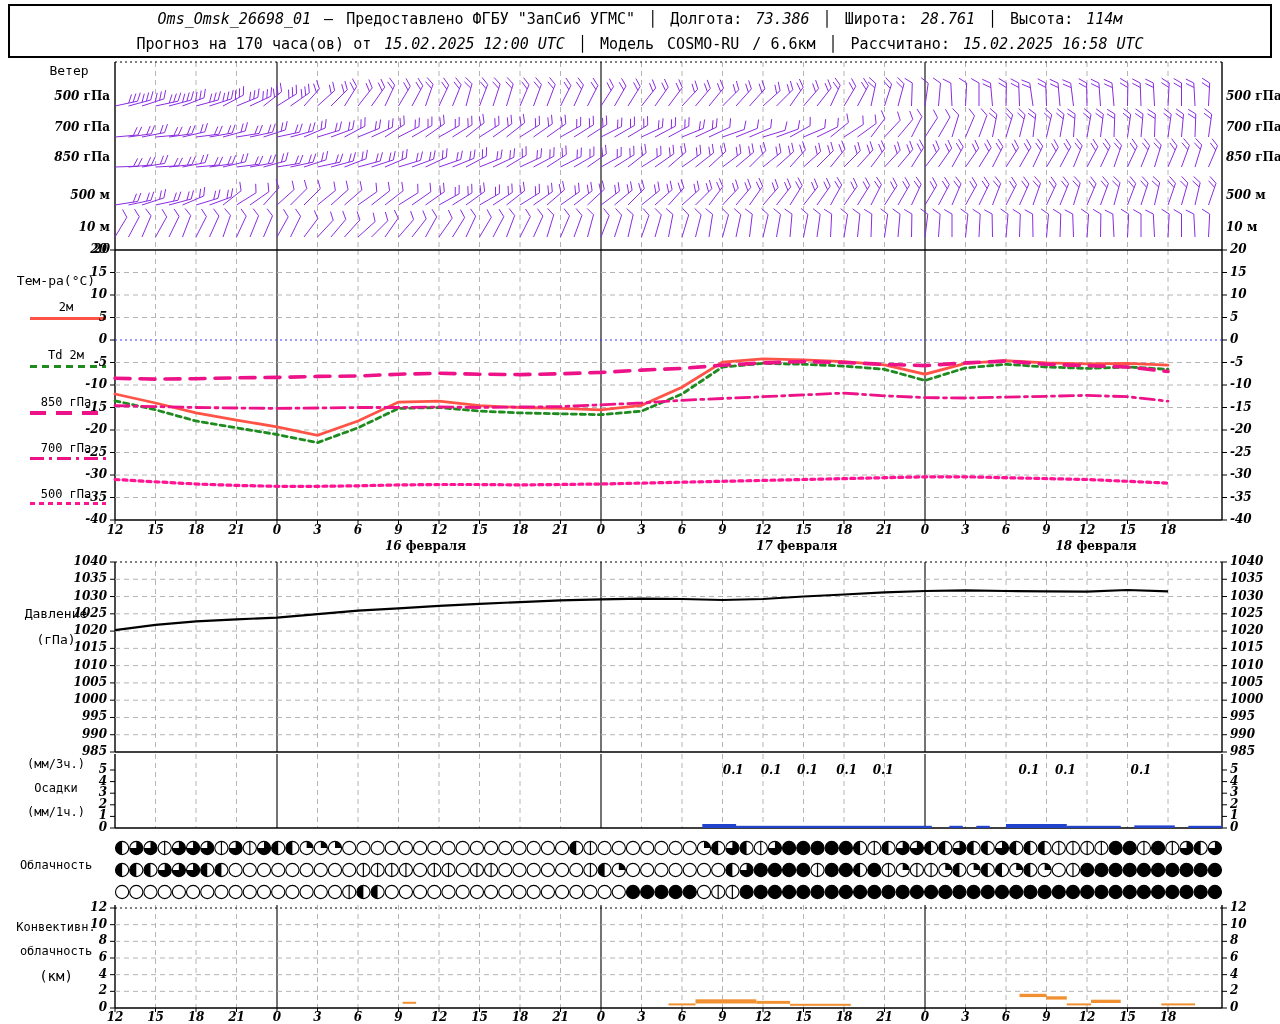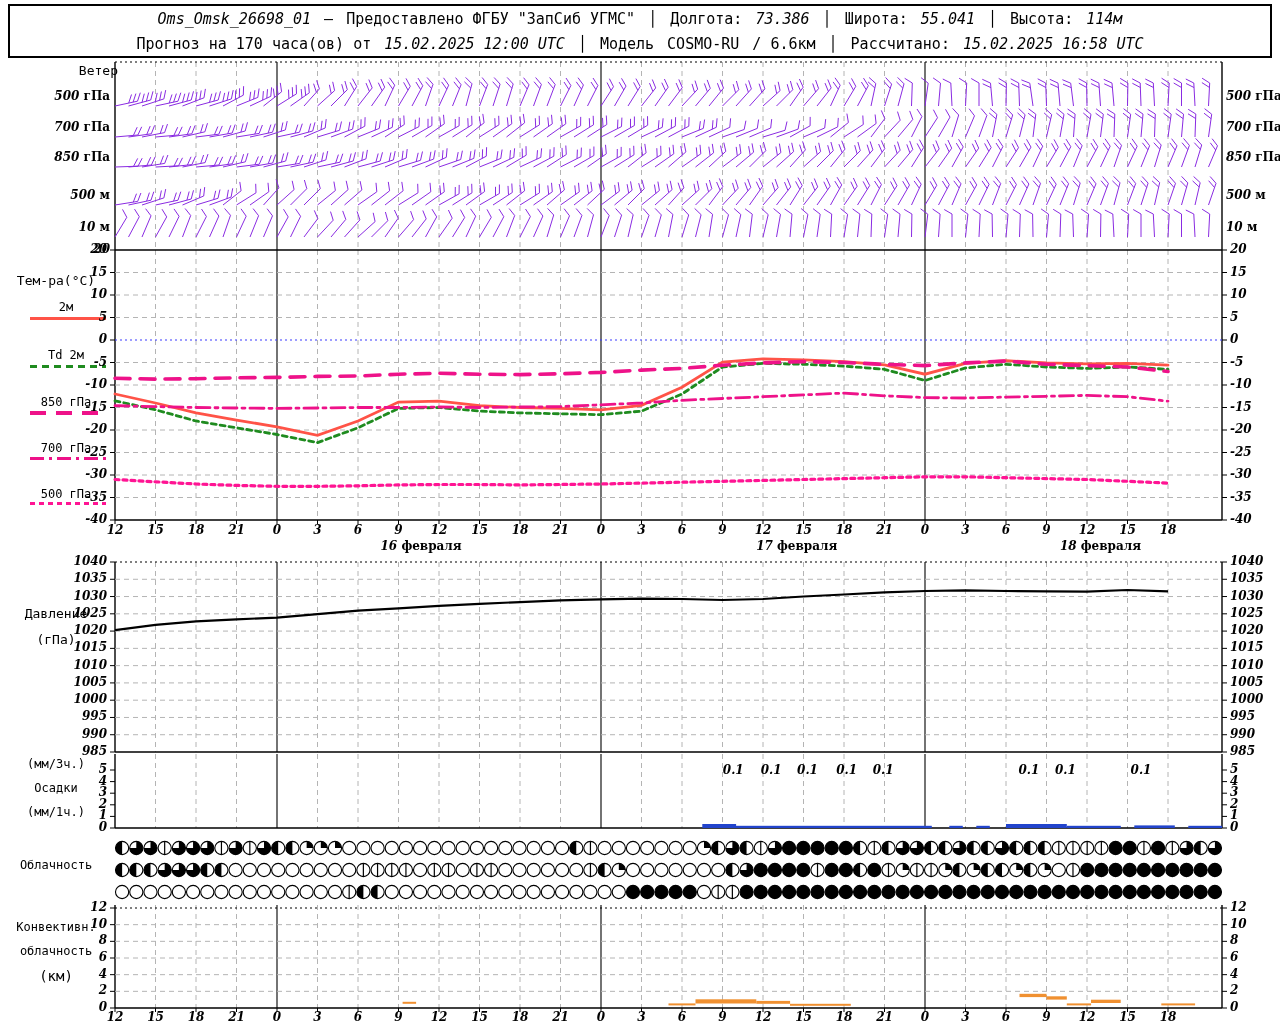--- a/index.html
+++ b/index.html
@@ -11,21 +11,21 @@
        font:500 15px "DejaVu Sans Mono","Liberation Mono",monospace}
   #hdr1{top:4px}
   #hdr2{top:31px;border-top:none}
   .hit{font-style:italic;font-weight:400}
   .hbold{font-weight:400}
   .sep{font-weight:400}
   .plabel{position:absolute;font:500 13px "DejaVu Sans Mono","Liberation Mono",monospace;
           text-align:center;white-space:nowrap}
   .tk{position:absolute;font:700 12px "DejaVu Serif","Liberation Serif",serif;line-height:13px;white-space:nowrap}
   .tk i{font-style:italic}
-  #p-veter{top:63px;left:40px;width:78px;text-align:right}
+  #p-veter{top:63px;left:30px;width:78px;}
   #p-temp-title{top:273px;left:0;width:112px}
   .lentry-label{position:absolute;left:26px;width:80px;text-align:center;font:500 12px "DejaVu Sans Mono",monospace}
   .lline{position:absolute;left:30px;width:76px}
   #ll1{top:300px}.l1{top:317px;height:3px;background:#ff5347}
   #ll2{top:348px}.l2{top:365px;height:3px;background:repeating-linear-gradient(90deg,#1f8b1f 0 7px,transparent 7px 12px)}
   #ll3{top:395px}.l3{top:411px;height:4px;background:repeating-linear-gradient(90deg,#ee1289 0 16px,transparent 16px 26px)}
   #ll4{top:441px}.l4{top:457px;height:3px;background:repeating-linear-gradient(90deg,#ee1289 0 14px,transparent 14px 19px,#ee1289 19px 22px,transparent 22px 27px)}
   #ll5{top:487px}.l5{top:502px;height:3px;background:repeating-linear-gradient(90deg,#ff1493 0 5px,transparent 5px 9px)}
   #p-press1{top:606px;left:4px;width:104px}
   #p-press2{top:632px;left:4px;width:104px}
@@ -44,21 +44,21 @@
 
   <div class="hdr" id="hdr1">
     <span class="hit">Oms_Omsk_26698_01</span>
     <span>–</span>
     <span>Предоставлено ФГБУ "ЗапСиб УГМС"</span>
     <span class="sep">│</span>
     <span>Долгота:</span>
     <span class="hit">73.386</span>
     <span class="sep">│</span>
     <span>Широта:</span>
-    <span class="hit">55.041</span>
+    <span class="hit">28.761</span>
     <span class="sep">│</span>
     <span>Высота:</span>
     <span class="hit">114м</span>
   </div>
 
   <div class="hdr" id="hdr2">
     <span>Прогноз на 170 часа(ов) от</span>
     <span class="hit">15.02.2025 12:00 UTC</span>
     <span class="sep">│</span>
     <span>Модель</span>
@@ -1214,23 +1214,23 @@
       <div class="tk" style="top: 524px; left: 758.5px; width: 90px; text-align: center;"><i>15</i></div>
       <div class="tk" style="top: 524px; left: 799px; width: 90px; text-align: center;"><i>18</i></div>
       <div class="tk" style="top: 524px; left: 839.5px; width: 90px; text-align: center;"><i>21</i></div>
       <div class="tk" style="top: 524px; left: 880px; width: 90px; text-align: center;"><i>0</i></div>
       <div class="tk" style="top: 524px; left: 920.5px; width: 90px; text-align: center;"><i>3</i></div>
       <div class="tk" style="top: 524px; left: 961px; width: 90px; text-align: center;"><i>6</i></div>
       <div class="tk" style="top: 524px; left: 1001.5px; width: 90px; text-align: center;"><i>9</i></div>
       <div class="tk" style="top: 524px; left: 1042px; width: 90px; text-align: center;"><i>12</i></div>
       <div class="tk" style="top: 524px; left: 1082.5px; width: 90px; text-align: center;"><i>15</i></div>
       <div class="tk" style="top: 524px; left: 1123px; width: 90px; text-align: center;"><i>18</i></div>
-      <div class="tk" style="top: 540px; left: 380.5px; width: 90px; text-align: left;"><i>16</i> февраля</div>
+      <div class="tk" style="top: 540px; left: 380.5px; width: 90px; text-align: center;"><i>16</i> февраля</div>
       <div class="tk" style="top: 540px; left: 751.75px; width: 90px; text-align: center;"><i>17</i> февраля</div>
-      <div class="tk" style="top: 540px; left: 1055.5px; width: 90px; text-align: center;"><i>18</i> февраля</div>
+      <div class="tk" style="top: 540px; left: 1055.5px; width: 90px; "><i>18</i> февраля</div>
       <div class="tk" style="top: 90px; left: 40px; width: 70px; text-align: right;"><i>500</i> гПа</div>
       <div class="tk" style="top: 90px; left: 1226px;"><i>500</i> гПа</div>
       <div class="tk" style="top: 121px; left: 40px; width: 70px; text-align: right;"><i>700</i> гПа</div>
       <div class="tk" style="top: 121px; left: 1226px;"><i>700</i> гПа</div>
       <div class="tk" style="top: 151px; left: 40px; width: 70px; text-align: right;"><i>850</i> гПа</div>
       <div class="tk" style="top: 151px; left: 1226px;"><i>850</i> гПа</div>
       <div class="tk" style="top: 189px; left: 40px; width: 70px; text-align: right;"><i>500</i> м</div>
       <div class="tk" style="top: 189px; left: 1226px;"><i>500</i> м</div>
       <div class="tk" style="top: 221px; left: 40px; width: 70px; text-align: right;"><i>10</i> м</div>
       <div class="tk" style="top: 221px; left: 1226px;"><i>10</i> м</div>

